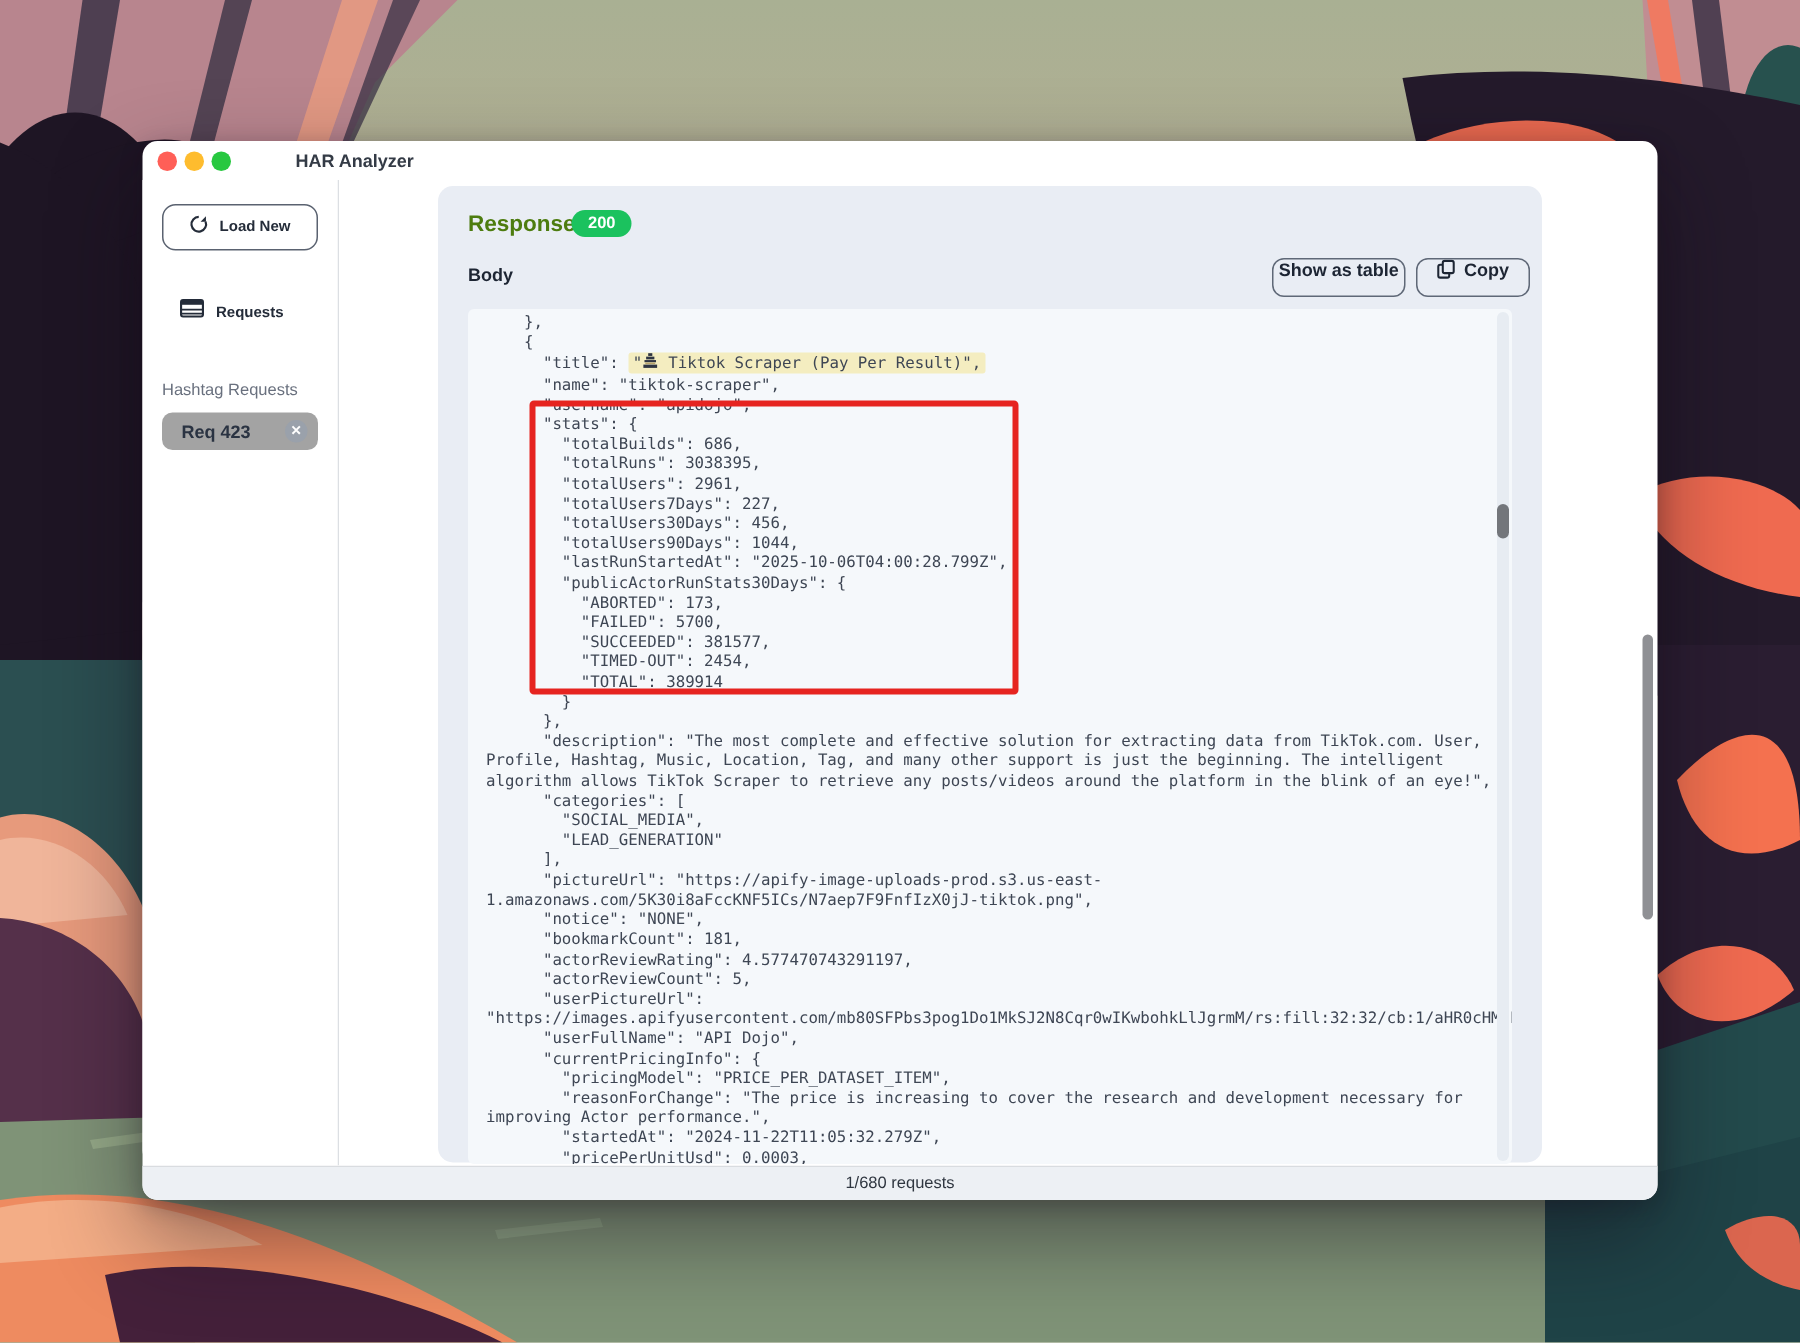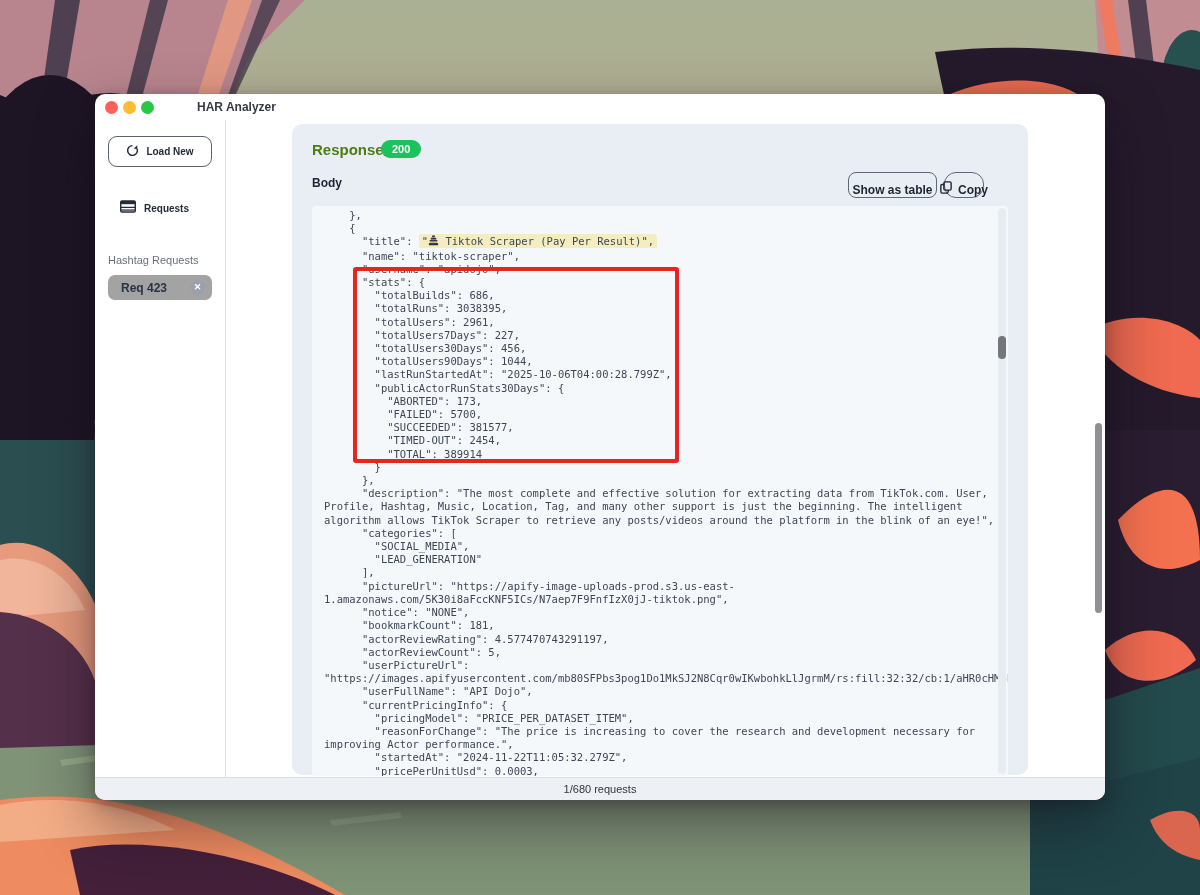--- a/index.html
+++ b/index.html
@@ -33,23 +33,23 @@
   .pill-close { margin-left:auto; margin-right:7px; width:15px; height:15px; border-radius:50%; background:#9aa1ab;
     color:#ffffff; font-size:9px; line-height:15px; text-align:center; font-weight:bold; }
 
   
   .panel { position:absolute; left:197px; top:30px; width:736px; height:651px; background:#e9edf4; border-radius:10px; }
   .resp-title { position:absolute; left:20px; top:17px; font-size:15px; font-weight:bold; color:#4d7c0f; }
   .status-badge { position:absolute; left:89px; top:16px; height:18px; padding:0 11px; border-radius:9px;
     background:#1bc25e; color:#fff; font-size:11px; font-weight:bold; line-height:18px; }
   .body-label { position:absolute; left:20px; top:52px; font-size:12px; font-weight:bold; color:#1d2533; }
   .hdr-btn { position:absolute; top:48px; height:26px; border:1.5px solid #5f6877; border-radius:8px; background:transparent;
-    display:flex; align-items:flex-end; justify-content:center; gap:6px; font-size:12px; font-weight:bold; color:#1d2533; cursor:pointer; }
+    display:flex; align-items:flex-start; justify-content:center; gap:6px; font-size:12px; font-weight:bold; color:#1d2533; cursor:pointer; }
   .btn-table { left:556px; width:89px; }
-  .btn-copy  { left:652px; width:40px;border-radius:12px; }
+  .btn-copy  { left:652px; width:76px; }
 
   
   .codebox { position:absolute; left:20px; top:82px; width:696px; height:570px; background:#f5f8fb; border-radius:4px; overflow:hidden; }
   .codein { position:absolute; left:12px; top:3px; right:12px; }
   pre, .codeline { font-family:"DejaVu Sans Mono", monospace; font-size:10.5px; line-height:13.2px; color:#3e4654; white-space:pre; }
   .codeline { display:block; }
   .hl { background:#f4edc0; border-radius:2px; padding:1px 3px; }
   .emoji-svg { display:inline-block; vertical-align:-1px; }
   .code-scroll-track { position:absolute; right:2px; top:2px; bottom:2px; width:8px; background:#e7ecf2; border-radius:4px; }
   .code-scroll-thumb { position:absolute; right:0; top:128px; width:8px; height:23px; background:#73767b; border-radius:4px; }

